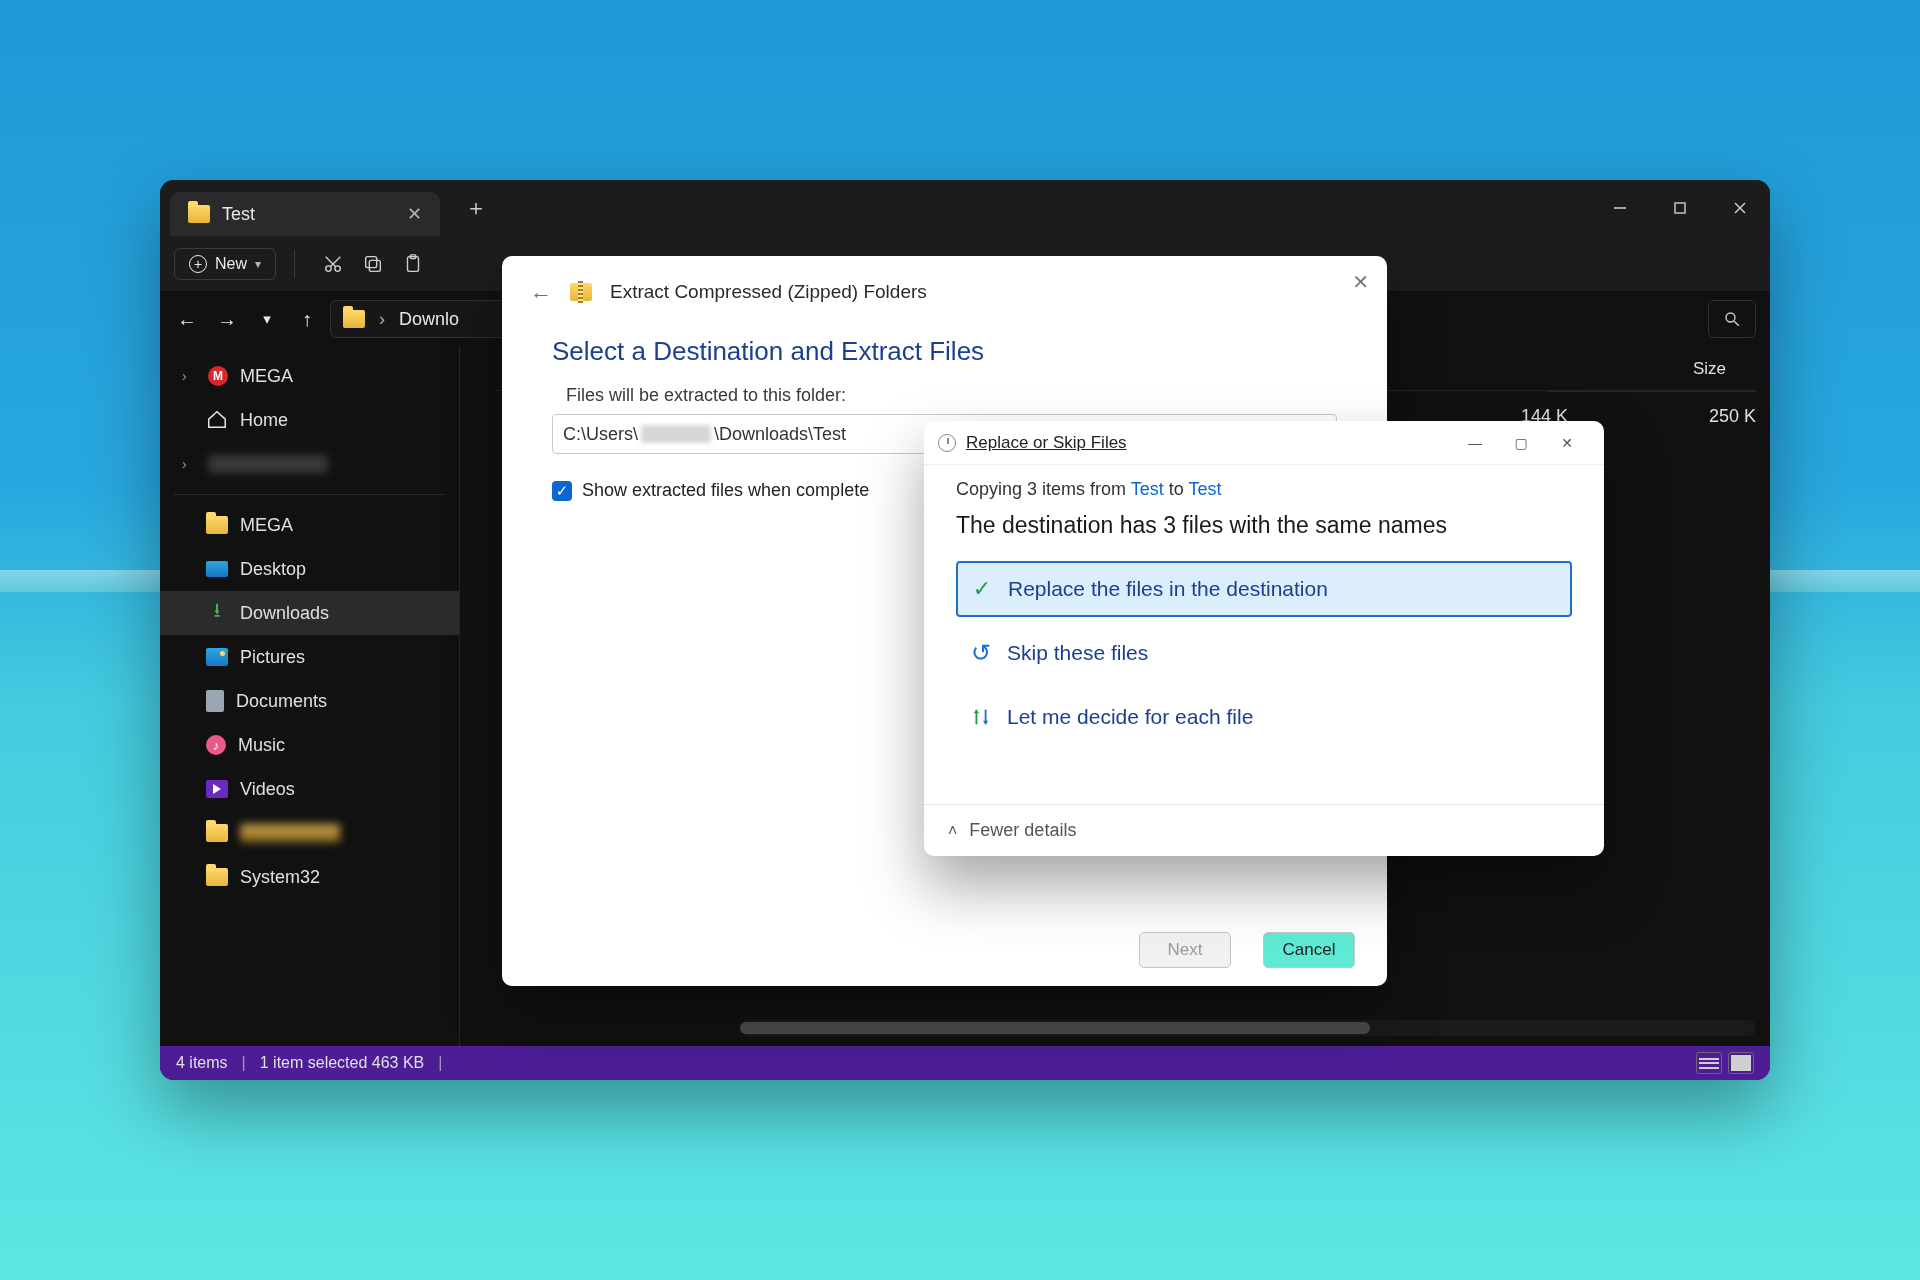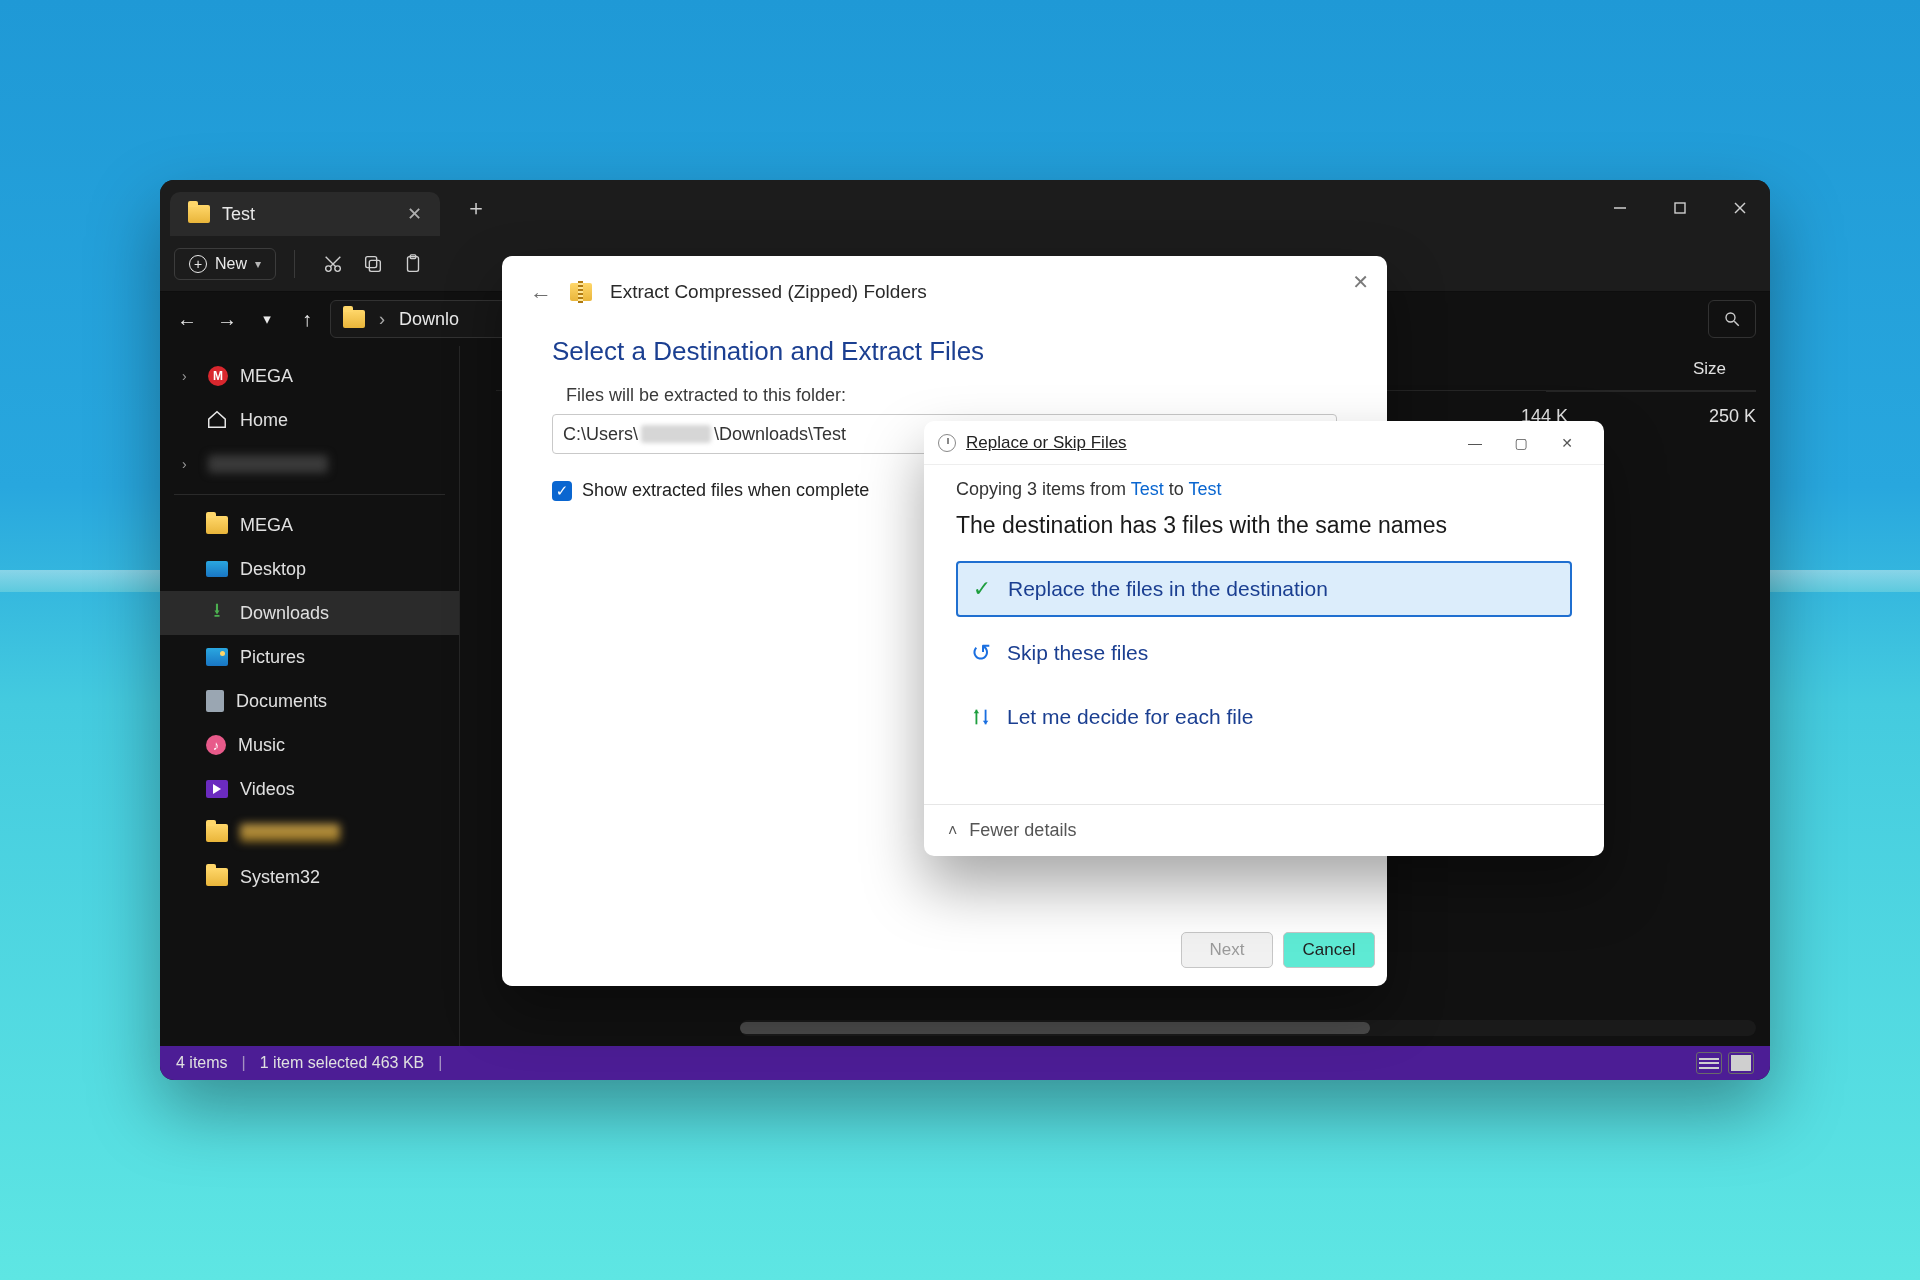--- a/index.html
+++ b/index.html
@@ -102,21 +102,21 @@
   .wz-zip{width:22px;height:18px;background:linear-gradient(#ffd76a,#e9b53a);border-radius:2px;position:relative;}
   .wz-zip::after{content:"";position:absolute;left:8px;top:-2px;width:5px;height:22px;background:repeating-linear-gradient(#b07a12 0 2px,#ffe79a 2px 4px);}
   .wz-title{font-size:19px;color:#2a2a2a;}
   .wz-x{position:absolute;right:18px;top:14px;font-size:20px;color:#7a7a7a;cursor:pointer;}
   .wz-h{font-size:26px;color:#1b3f91;padding:8px 50px 18px;}
   .wz-lbl{font-size:18px;color:#3a3a3a;padding:0 64px 8px;}
   .wz-path{margin:0 50px;height:40px;border:1px solid #c9c9c9;border-radius:4px;display:flex;align-items:center;padding:0 10px;font-size:18px;color:#333;}
   .wz-path .mask{display:inline-block;width:70px;height:18px;background:#d6d6d6;border-radius:3px;filter:blur(2px);margin:0 3px;}
   .wz-chk{display:flex;align-items:center;gap:10px;padding:26px 50px;font-size:18px;}
   .chkbox{width:20px;height:20px;background:#0a66d0;border-radius:4px;display:flex;align-items:center;justify-content:center;color:#fff;font-size:15px;} 
-  .wz-buttons{position:absolute;right:12px;bottom:18px;display:flex;gap:10px;}
+  .wz-buttons{position:absolute;right:32px;bottom:18px;display:flex;gap:32px;}
   .wz-btn{min-width:92px;height:36px;border:1px solid #c6c6c6;border-radius:5px;background:#5eead4;font-size:17px;color:#222;cursor:pointer;}
   .wz-btn.disabled{color:#9a9a9a;background:#f1f1f1;}
 
   
   .conflict{position:absolute;left:924px;top:421px;width:680px;height:435px;background:#fff;border-radius:10px;box-shadow:0 30px 60px rgba(0,0,0,.35);color:#222;}
   .cf-title{height:44px;display:flex;align-items:center;padding:0 14px;gap:10px;border-bottom:1px solid #eee;}
   .cf-title .clk{width:18px;height:18px;border:1.5px solid #888;border-radius:50%;position:relative;}
   .cf-title .clk::after{content:"";position:absolute;left:8px;top:3px;width:1.5px;height:6px;background:#888;}
   .cf-title span{font-size:17px;text-decoration:underline;}
   .cf-win{margin-left:auto;display:flex;}

